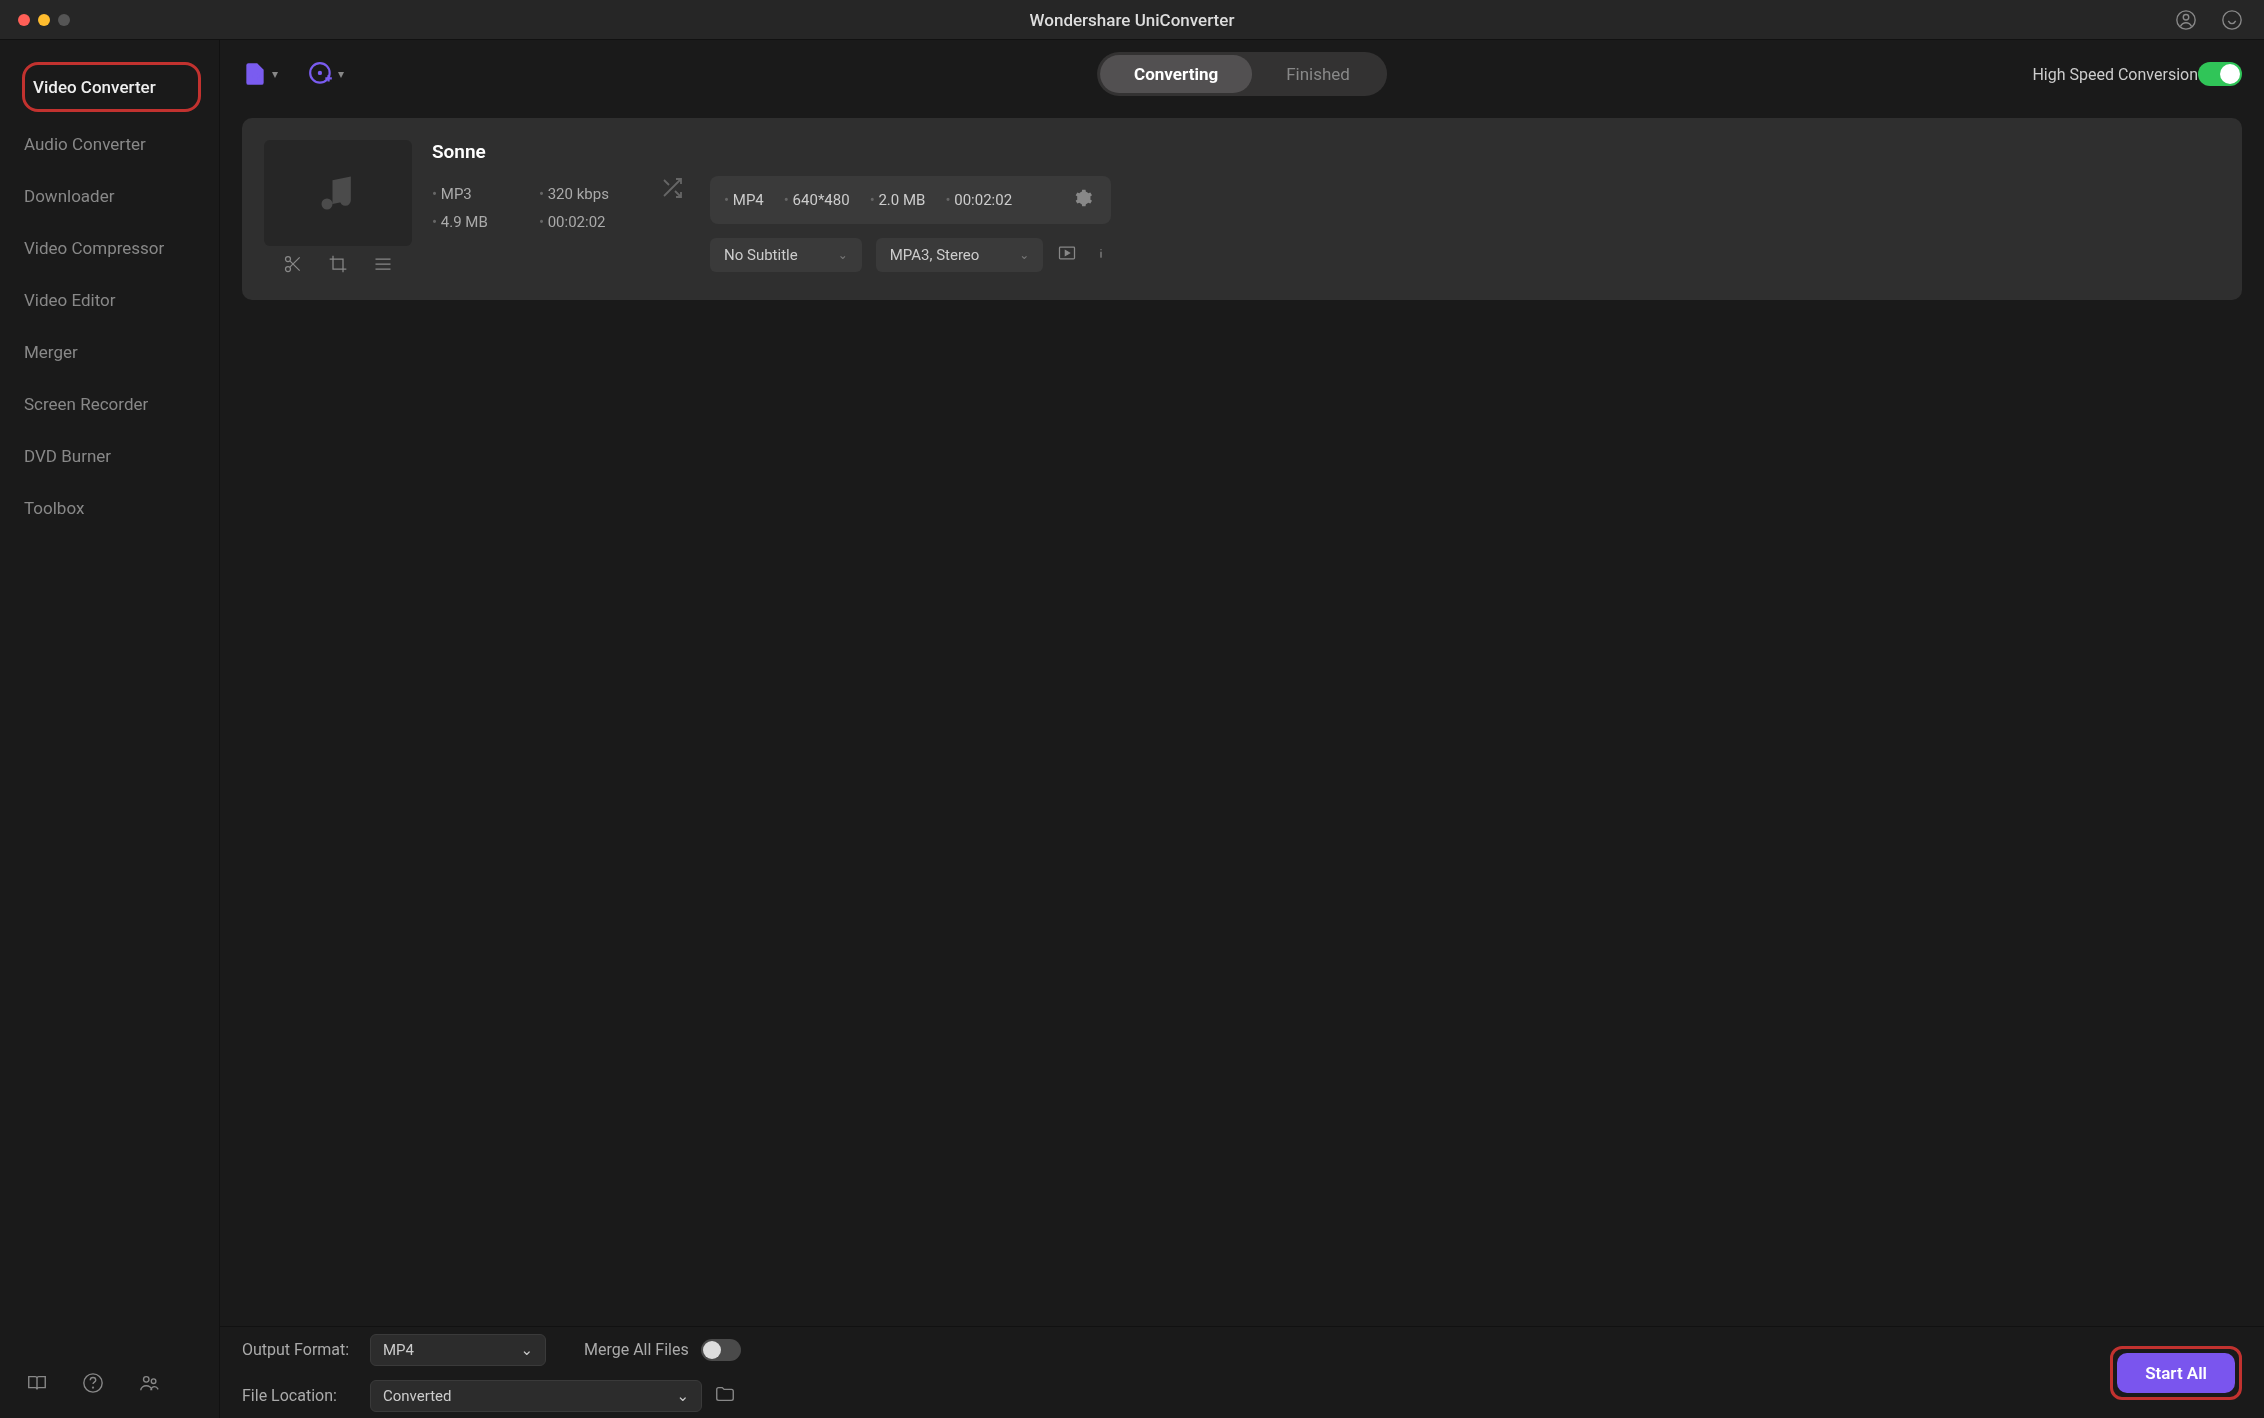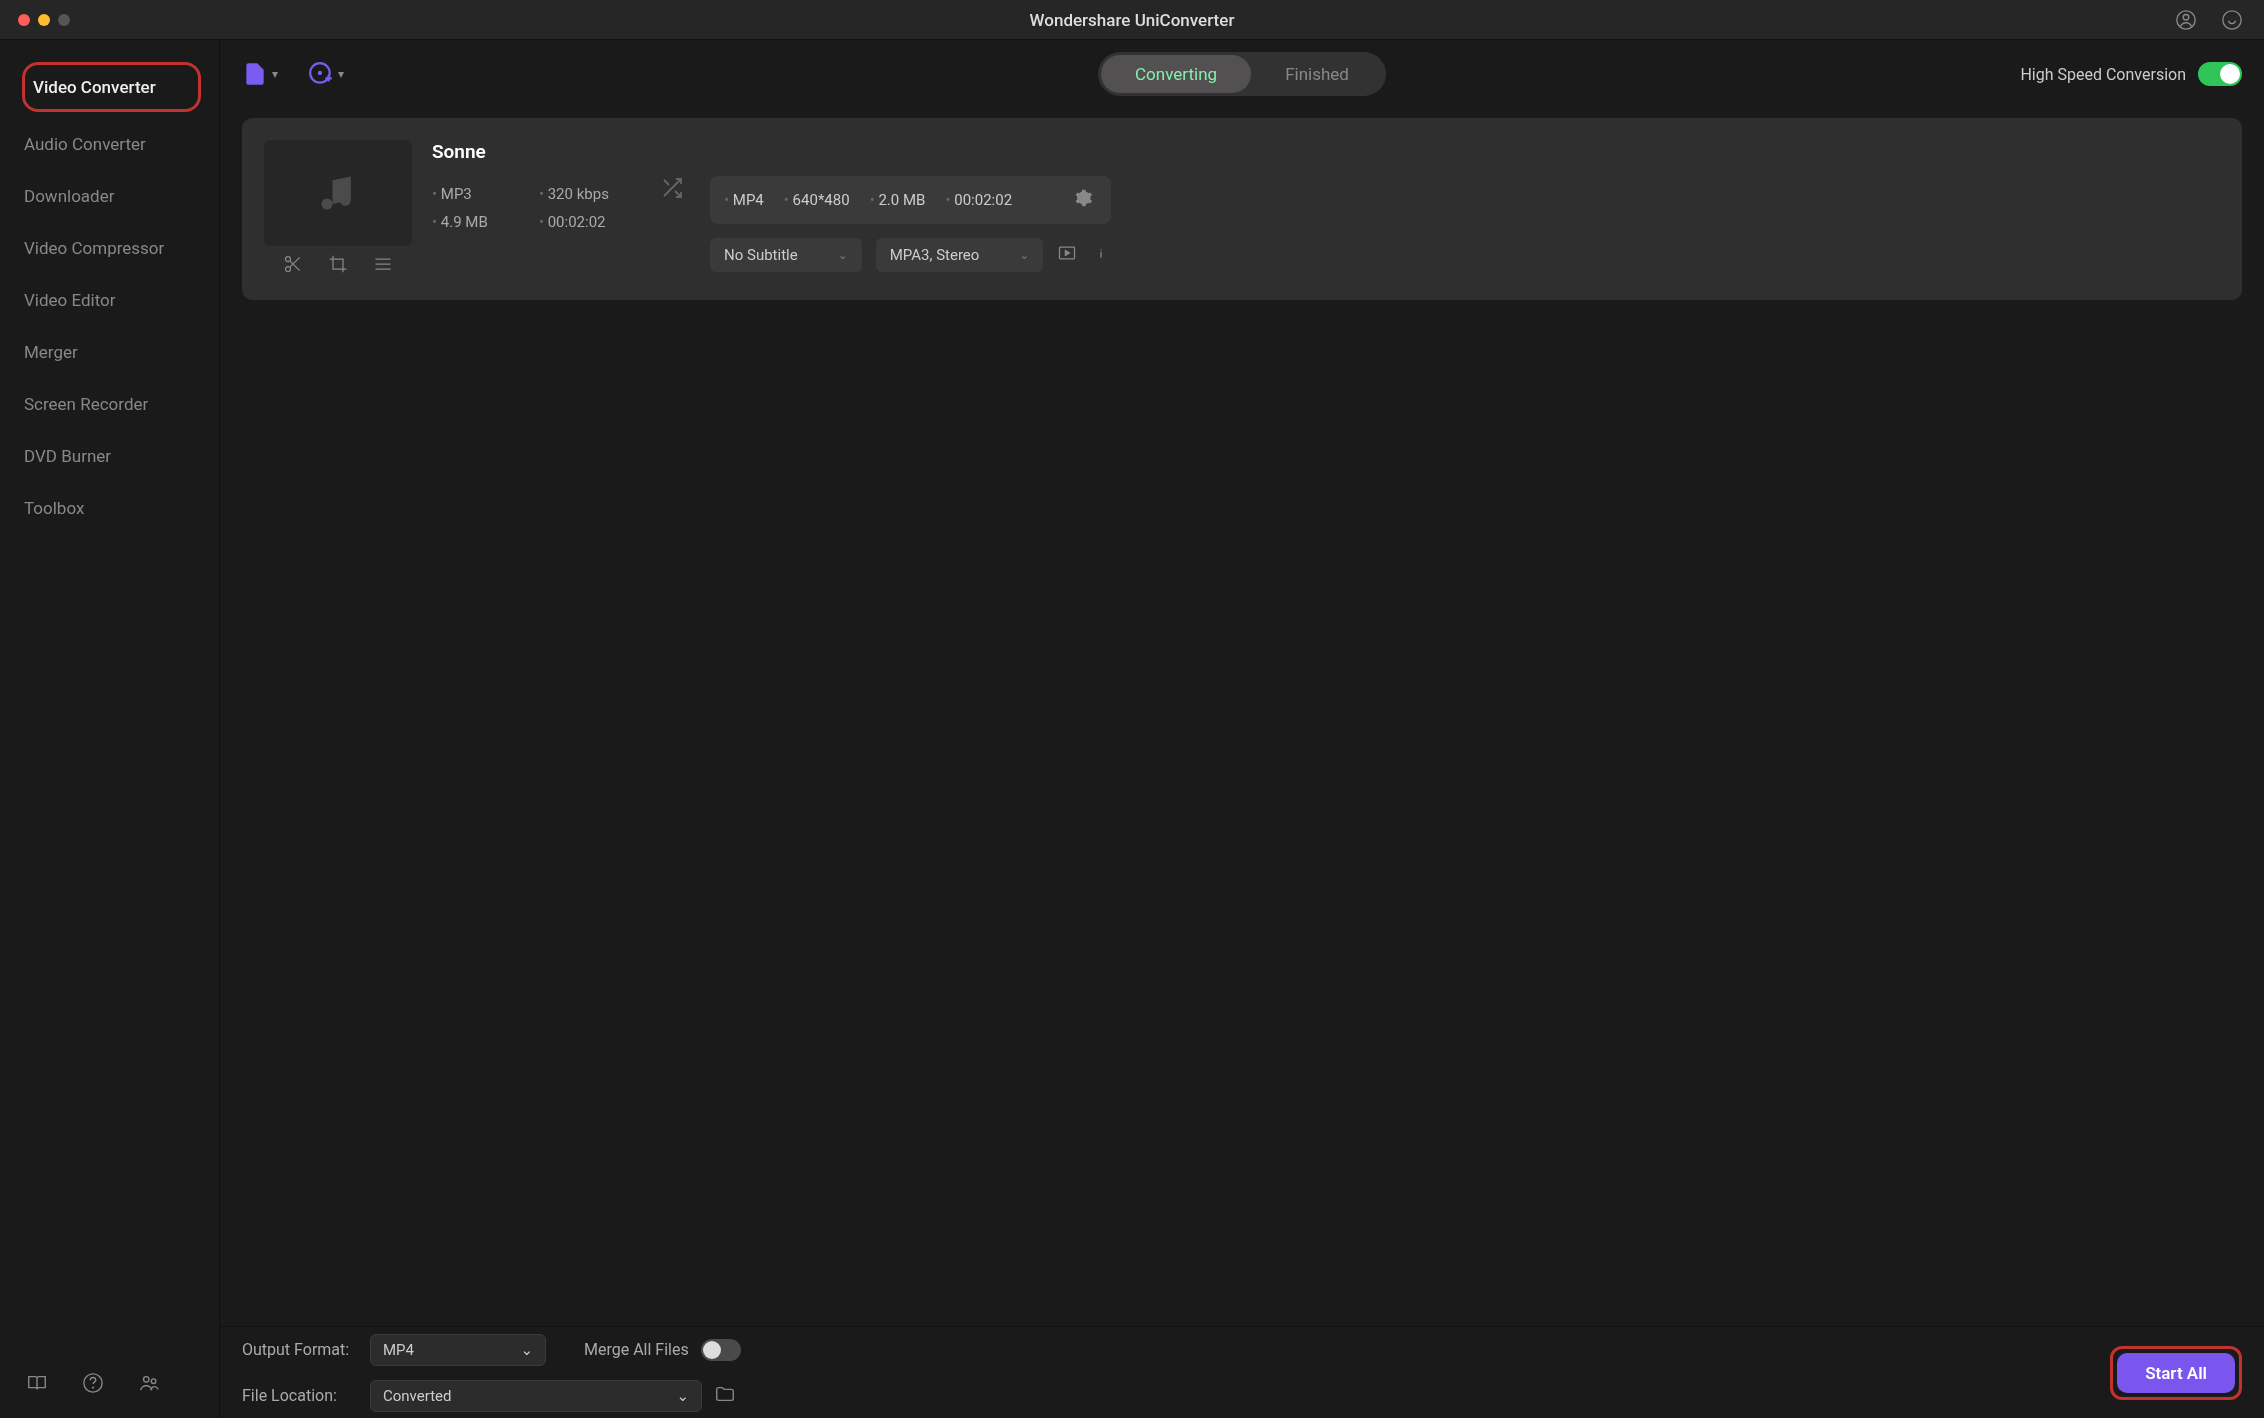--- a/index.html
+++ b/index.html
@@ -25,22 +25,22 @@
 .sidefoot svg{width:22px;height:22px;stroke:#888;fill:none;stroke-width:1.5;}
 
 .main{flex:1;display:flex;flex-direction:column;}
 .toolbar{height:68px;display:flex;align-items:center;padding:0 22px;position:relative;}
 .tbl-left{display:flex;align-items:center;gap:30px;}
 .pbtn{display:flex;align-items:center;gap:4px;cursor:pointer;}
 .pbtn svg{width:26px;height:26px;fill:#7a5cf0;}
 .chev{color:#888;font-size:12px;}
 .tabs{position:absolute;left:50%;transform:translateX(-50%);display:flex;background:#333232;border-radius:22px;padding:3px;}
 .tab{padding:9px 34px;font-size:17px;color:#888;border-radius:20px;cursor:pointer;}
-.tab.sel{background:#525051;color:#86efac;}
-.hs{margin-left:auto;display:flex;align-items:center;gap:12px;color:#ccc;font-size:16px;}
+.tab.sel{background:#525051;color:#ffffff;font-weight:bold;}
+.hs{margin-left:auto;display:flex;align-items:center;gap:0;color:#ccc;font-size:16px;}
 .tgl{width:44px;height:24px;background:#30c558;border-radius:12px;position:relative;cursor:pointer;}
 .tgl::after{content:"";position:absolute;width:20px;height:20px;background:#fff;border-radius:50%;top:2px;right:2px;}
 
 .content{flex:1;padding:10px 22px;overflow:auto;}
 .card{background:#2f2f2f;border-radius:10px;padding:22px;display:flex;gap:20px;align-items:flex-start;position:relative;}
 .thumbwrap{display:flex;flex-direction:column;gap:0;}
 .thumb{width:148px;height:106px;background:#262626;border-radius:6px;display:flex;align-items:center;justify-content:center;}
 .thumb svg{width:44px;height:44px;fill:#4b4b4b;}
 .thumbtools{display:flex;justify-content:space-around;padding:8px 6px 0;width:148px;}
 .thumbtools svg{width:20px;height:20px;stroke:#888;fill:none;stroke-width:1.5;cursor:pointer;}

